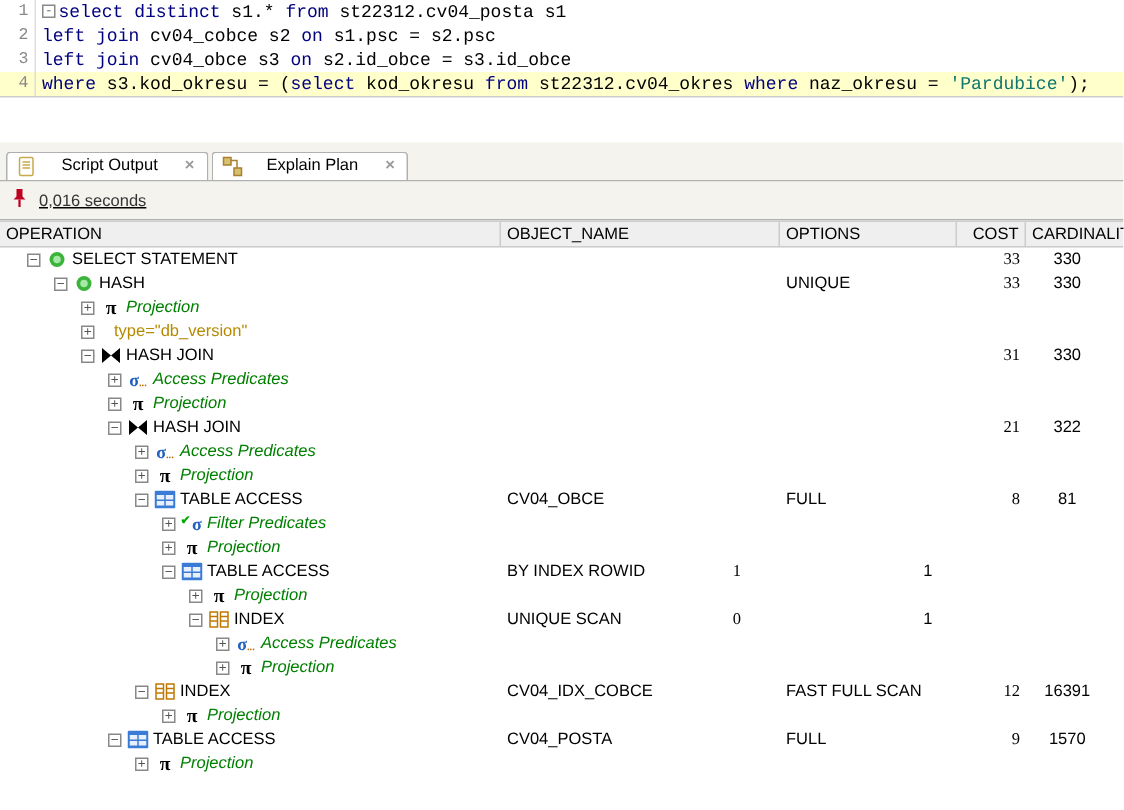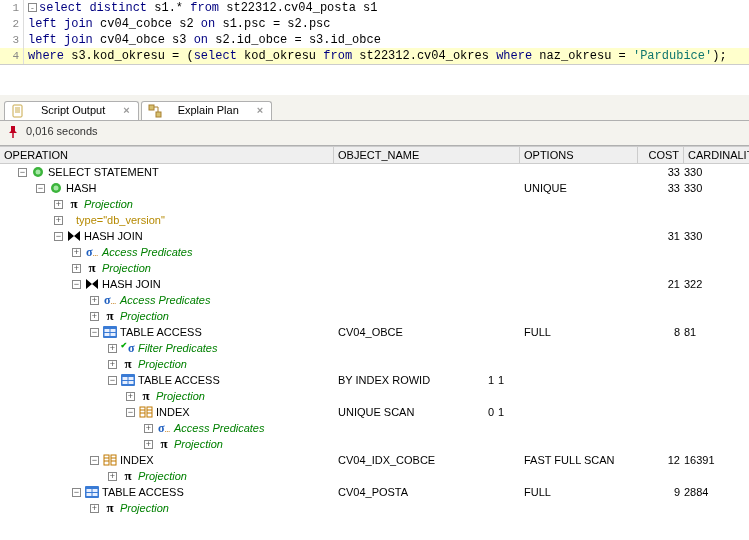--- a/index.html
+++ b/index.html
@@ -16,41 +16,41 @@
   .str { color: #0f766e; }
   .collapse-mark { display:inline-block; width:9px; height:9px; border:1px solid #888; color:#555; font-size:8px; line-height:7px; text-align:center; margin-right:2px; vertical-align: middle; }
   
   
   .tabs { display: flex; align-items: center; gap: 2px; padding: 6px 4px 0 4px; background: #f4f3ee; border-bottom: 1px solid #b0b0b0; margin-top: 30px;}
   .tab { display: flex; align-items: flex-start; gap: 16px; background: #fff; border: 1px solid #b0b0b0; border-bottom: none; border-radius: 3px 3px 0 0; padding: 2px 6px; font-size: 11px; cursor: pointer; }
   .tab .close { color: #999; font-weight: bold; padding: 0 2px; cursor:pointer; }
   .tab-icon { width:14px; height:14px; display:inline-flex; align-items:center; justify-content:center; }
   
   
-  .toolbar { display:flex; align-items:flex-start; gap:6px; padding:4px 6px; background:#f4f3ee; border-bottom:1px solid #b0b0b0; }
+  .toolbar { display:flex; align-items:center; gap:6px; padding:4px 6px; background:#f4f3ee; border-bottom:1px solid #b0b0b0;text-decoration:underline; }
   .pin { color:#c00020; }
   .elapsed { color:#333; }
   
   
   .plan-header { display:flex; background:#efefef; border-top:1px solid #ccc; border-bottom:1px solid #ccc; font-size:11px; height:18px; }
   .plan-header .col { padding: 2px 4px; border-right:1px solid #ccc; }
   .col-op { flex: 0 0 334px; }
   .col-obj { flex: 0 0 186px; }
   .col-opt { flex: 0 0 118px; }
   .col-cost { flex: 0 0 46px; text-align:right; }
   .col-card { flex: 1 1 auto; text-align:right; padding-right:8px; }
 
   
   .plan-body { }
   .row { display:flex; align-items:center; height:16px; font-size:11px; }
   .cell-op { flex:0 0 334px; display:flex; align-items:center; overflow:hidden; white-space:nowrap; }
   .cell-obj { flex:0 0 186px; padding-left:4px; }
   .cell-opt { flex:0 0 118px; padding-left:4px; }
-  .cell-cost { flex:0 0 46px; text-align:right; padding-right:4px; }
-  .cell-card { flex:1 1 auto; text-align:left; padding-right:10px; }
+  .cell-cost { flex:0 0 46px; text-align:right; padding-right:4px;font-family:Liberation Serif, serif; }
+  .cell-card { flex:1 1 auto; text-align:center; padding-right:10px; }
   .indent { display:inline-block; }
   .toggle { display:inline-flex; align-items:center; justify-content:center; width:9px; height:9px; border:1px solid #888; color:#555; font-size:9px; line-height:7px; margin-right:4px; cursor:pointer; background:#fff;}
   .lbl { }
   .green-txt { color: #008000; font-style: italic; }
   .gold-txt { color: #b58900; }
   
   
   .ico { display:inline-flex; width:14px; height:14px; margin-right:3px; align-items:center; justify-content:center; }
   .ico-disc-green svg circle.outer{fill:#3cb43c;} .ico-disc-green svg circle.inner{fill:#a6e8a6;}
   .ico-pi { font-family: serif; font-size:13px; font-weight:bold; color:#000; }
@@ -430,21 +430,21 @@
             <rect class="cell" x="7.5" y="3" width="5" height="3"></rect>
             <rect class="cell" x="1.5" y="7" width="5" height="3"></rect>
             <rect class="cell" x="7.5" y="7" width="5" height="3"></rect>
           </svg>
         </span>
         <span class="lbl ">TABLE ACCESS</span>
       </div>
       <div class="cell-obj">CV04_POSTA</div>
       <div class="cell-opt">FULL</div>
       <div class="cell-cost">9</div>
-      <div class="cell-card">2884</div>
+      <div class="cell-card">1570</div>
     </div>
     <div class="row">
       <div class="cell-op">
         <span class="indent" style="width: 90px;"></span>
         <span class="toggle">+</span>
         <span class="ico ico-pi">π</span>
         <span class="lbl green-txt">Projection</span>
       </div>
       <div class="cell-obj"></div>
       <div class="cell-opt"></div>

